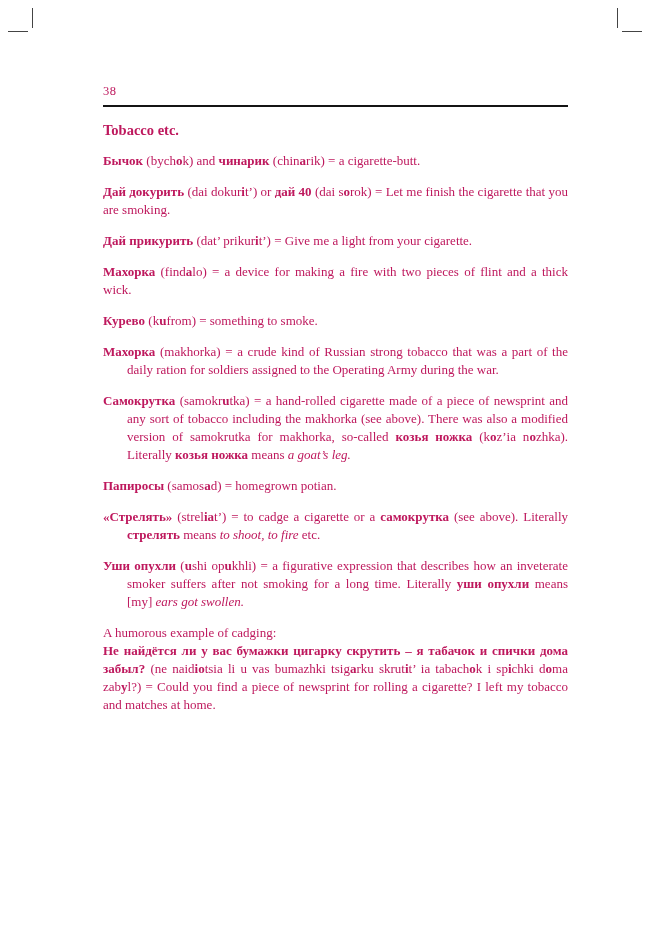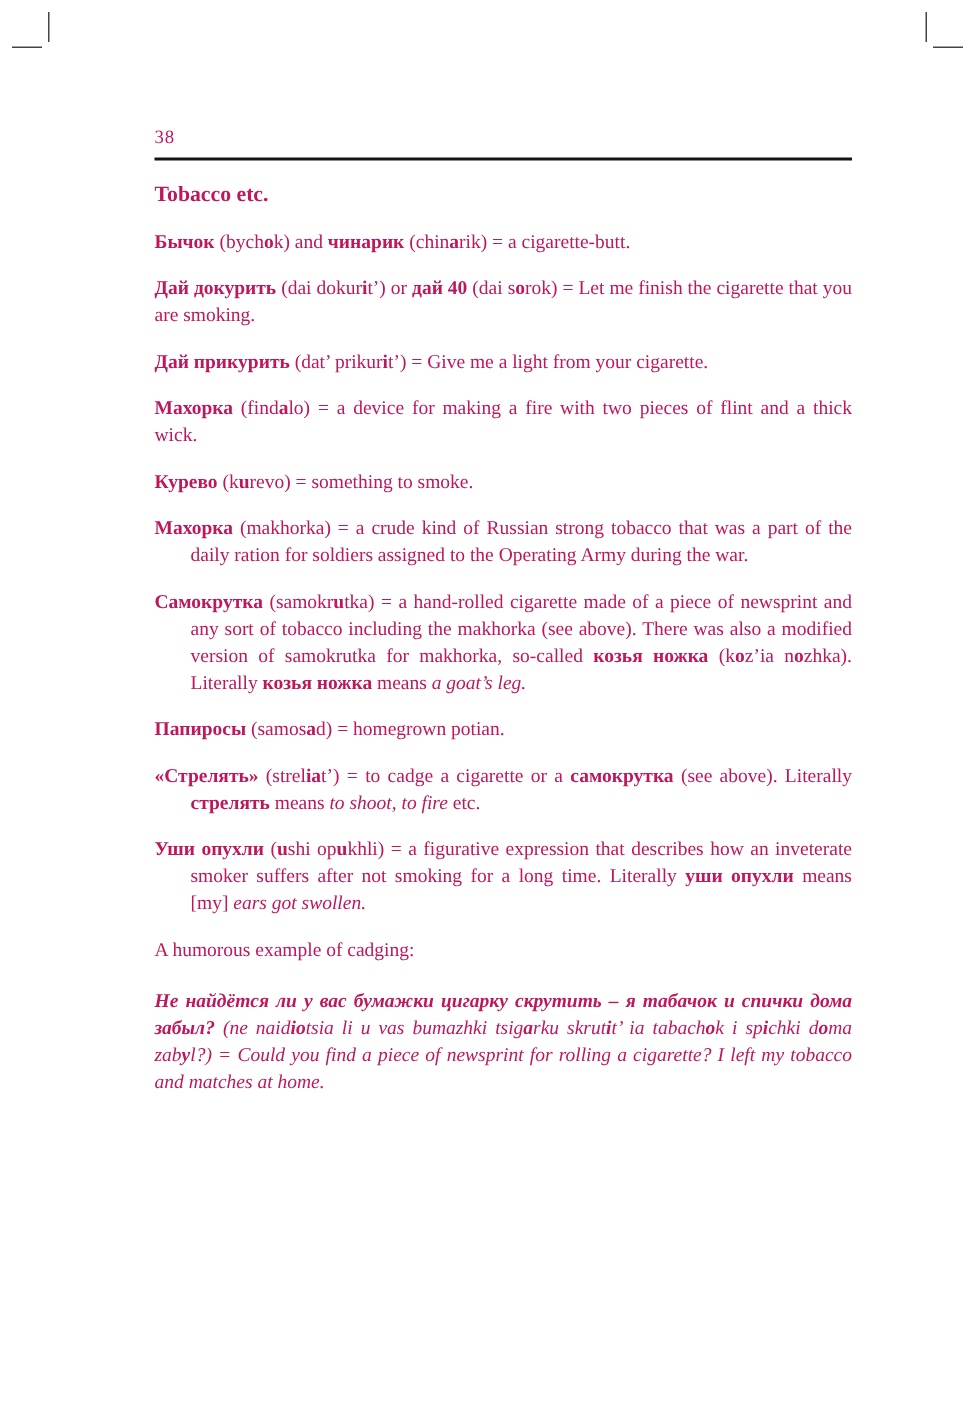--- a/index.html
+++ b/index.html
@@ -30,21 +30,21 @@
     font-size: 14.5px;
     margin: 15px 0 4px 0;
   }
   .entry {
     font-size: 13px;
     line-height: 18px;
     text-align: justify;
     margin: 13px 0 0 0;
   }
   .entry.hang { padding-left: 24px; text-indent: -24px; }
-  .entry.tight { margin-top: 16px; font-style: italic; }
+  .entry.tight { margin-top: 0; }
   .b { font-weight: bold; }
   .i { font-style: italic; }
 </style>
 </head>
 <body>
 
 <div class="page">
 
   <div class="crop" style="left:32px; top:8px; width:1px; height:20px;"></div>
   <div class="crop" style="left:8px; top:31px; width:20px; height:1px;"></div>
@@ -61,21 +61,21 @@
       <span class="pageno">38</span>
     </div>
 
     <div class="section-title">Tobacco etc.</div>
 
     <div>
         <p class="entry"><span class="b">Бычок</span><span> (bych</span><span class="b">o</span><span>k) and </span><span class="b">чинарик</span><span> (chin</span><span class="b">a</span><span>rik) = a cigarette-butt.</span></p>
         <p class="entry"><span class="b">Дай докурить</span><span> (dai dokur</span><span class="b">i</span><span>t’) or </span><span class="b">дай 40</span><span> (dai s</span><span class="b">o</span><span>rok) = Let me finish the cigarette that you are smoking.</span></p>
         <p class="entry"><span class="b">Дай прикурить</span><span> (dat’ prikur</span><span class="b">i</span><span>t’) = Give me a light from your cigarette.</span></p>
         <p class="entry"><span class="b">Махорка</span><span> (find</span><span class="b">a</span><span>lo) = a device for making a fire with two pieces of flint and a thick wick.</span></p>
-        <p class="entry"><span class="b">Курево</span><span> (k</span><span class="b">u</span><span>revo) = something to smoke.</span></p>
+        <p class="entry"><span class="b">Курево</span><span> (k</span><span class="b">u</span><span>from) = something to smoke.</span></p>
         <p class="entry hang"><span class="b">Махорка</span><span> (makhorka) = a crude kind of Russian strong tobacco that was a part of the daily ration for soldiers assigned to the Operating Army during the war.</span></p>
         <p class="entry hang"><span class="b">Самокрутка</span><span> (samokr</span><span class="b">u</span><span>tka) = a hand-rolled cigarette made of a piece of newsprint and any sort of tobacco including the makhorka (see above). There was also a modified version of samokrutka for makhorka, so-called </span><span class="b">козья ножка</span><span> (k</span><span class="b">o</span><span>z’ia n</span><span class="b">o</span><span>zhka). Literally </span><span class="b">козья ножка</span><span> means </span><span class="i">a goat’s leg.</span></p>
         <p class="entry"><span class="b">Папиросы</span><span> (samos</span><span class="b">a</span><span>d) = homegrown potian.</span></p>
         <p class="entry hang"><span class="b">«Стрелять»</span><span> (strel</span><span class="b">ia</span><span>t’) = to cadge a cigarette or a </span><span class="b">самокрутка</span><span> (see above). Literally </span><span class="b">стрелять</span><span> means </span><span class="i">to shoot, to fire</span><span> etc.</span></p>
         <p class="entry hang"><span class="b">Уши опухли</span><span> (</span><span class="b">u</span><span>shi op</span><span class="b">u</span><span>khli) = a figurative expression that describes how an inveterate smoker suffers after not smoking for a long time. Literally </span><span class="b">уши опухли</span><span> means [my] </span><span class="i">ears got swollen.</span></p>
         <p class="entry"><span>A humorous example of cadging:</span></p>
         <p class="entry tight"><span class="b">Не найдётся ли у вас бумажки цигарку скрутить – я табачок и спички дома забыл?</span><span> (ne naid</span><span class="b">io</span><span>tsia li u vas bumazhki tsig</span><span class="b">a</span><span>rku skrut</span><span class="b">i</span><span>t’ ia tabach</span><span class="b">o</span><span>k i sp</span><span class="b">i</span><span>chki d</span><span class="b">o</span><span>ma zab</span><span class="b">y</span><span>l?) = Could you find a piece of newsprint for rolling a cigarette? I left my tobacco and matches at home.</span></p>
       </div>
 
   </div>

